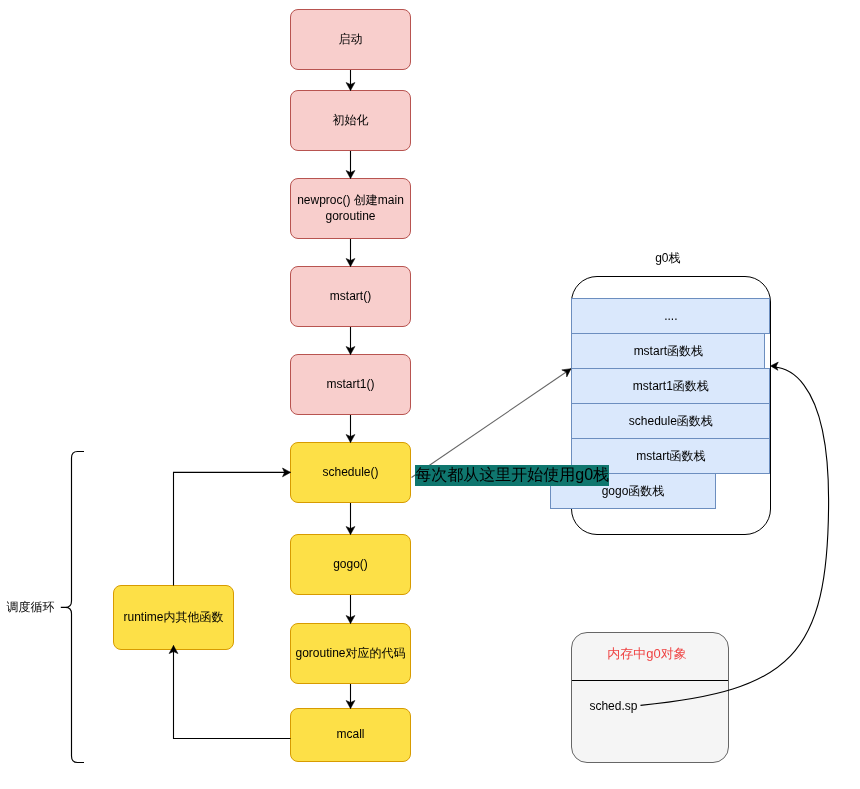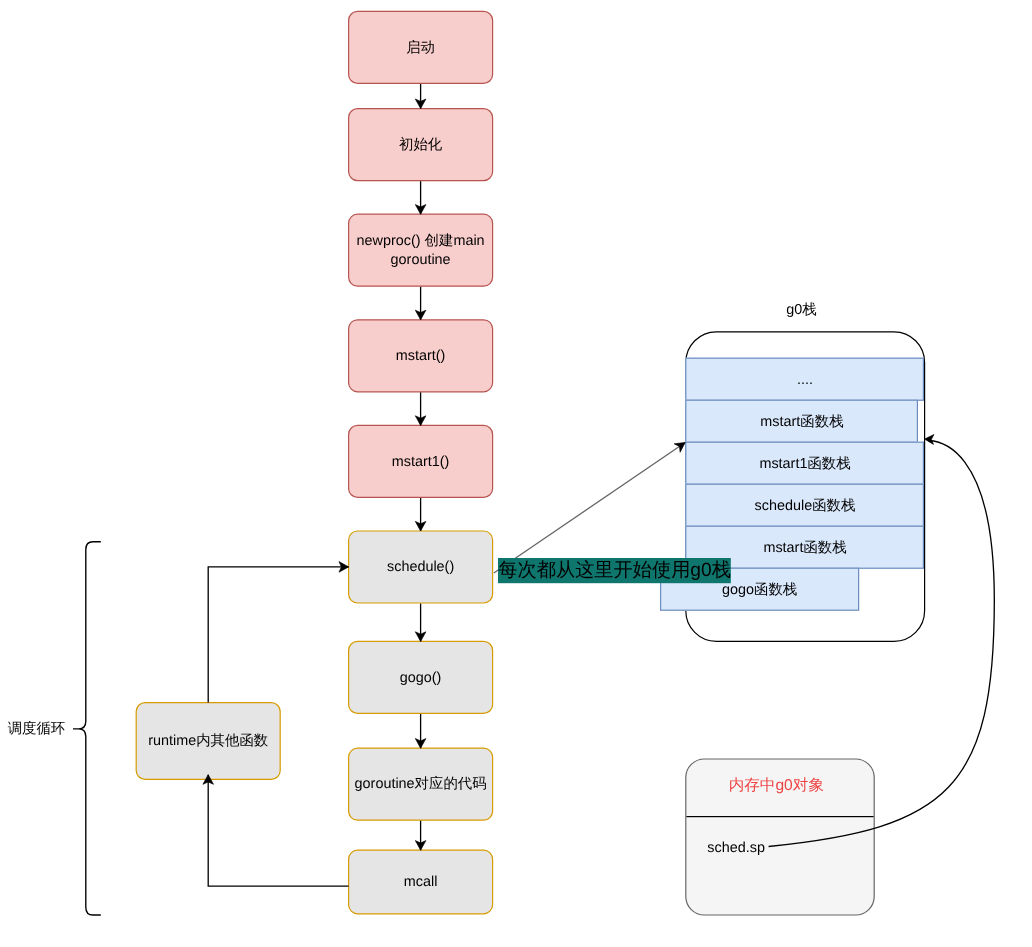--- a/index.html
+++ b/index.html
@@ -8,21 +8,21 @@
   #canvas { position:relative; width:860px; height:789px; }
 
   svg.edges { position:absolute; left:0; top:0; pointer-events:none; z-index:5; }
 
   
   .nd { position:absolute; box-sizing:border-box; display:flex;
         align-items:center; justify-content:center; text-align:center;
         font-size:12px; line-height:15.5px; color:#000; border-radius:8px; }
   .nd span { display:block; padding:0 2px; white-space:pre-line; }
   .pink   { background:#f8cecc; border:1px solid #b85450; }
-  .orange { background:#e5e5e5; border:1px solid #d79b00;align-items:center; }
+  .orange { background:#fde047; border:1px solid #d79b00;align-items:center; }
 
   
   .outer-stack { position:absolute; box-sizing:border-box; background:#fff;
                  border:1px solid #000000; border-radius:26px; }
   .srow { position:absolute; box-sizing:border-box; background:#dae8fc;
           border:1px solid #6c8ebf; display:flex; align-items:center;
           justify-content:center; font-size:12px; color:#000; }
   .stack-title { position:absolute; font-size:12px; color:#000; white-space:nowrap;text-align:right; }
 
   

